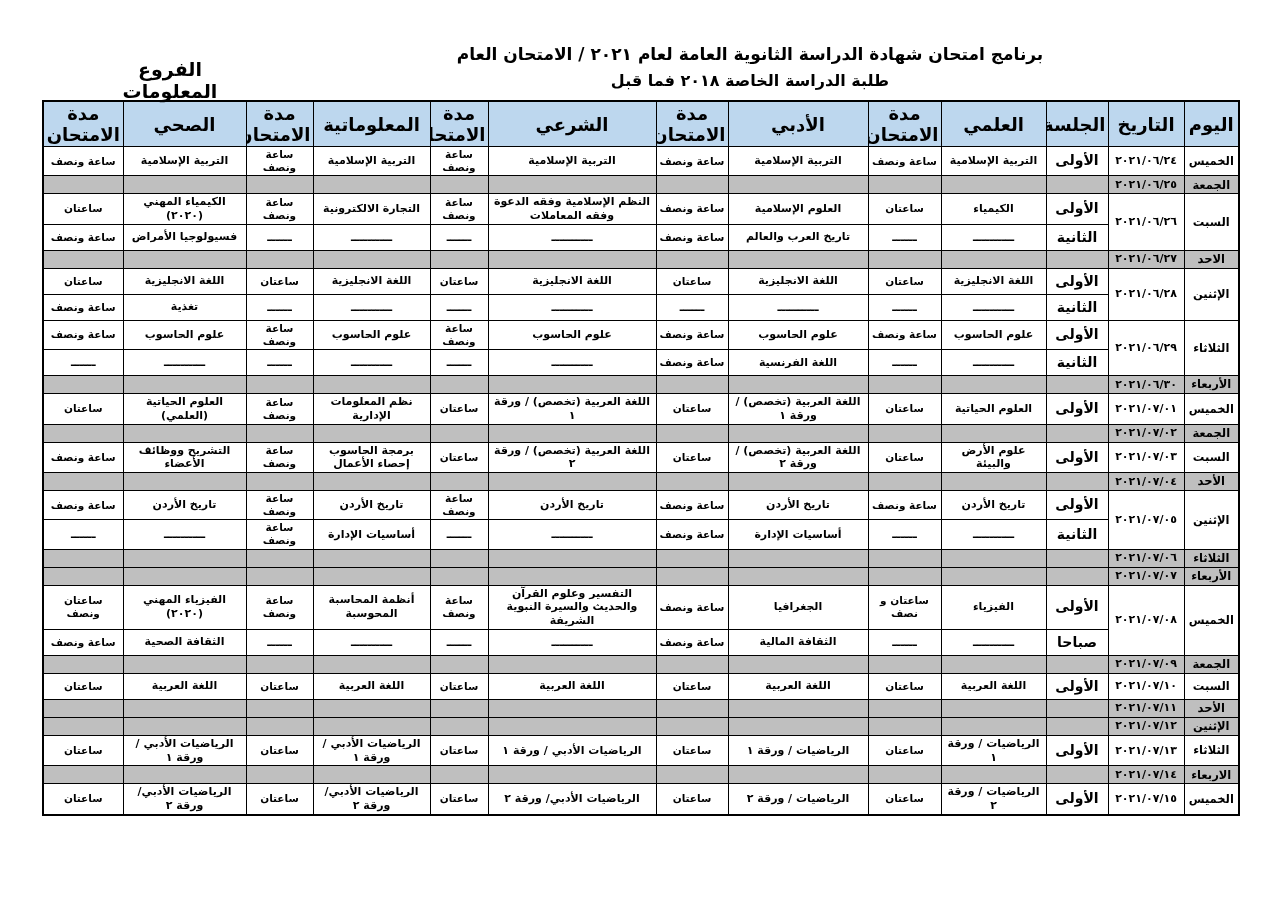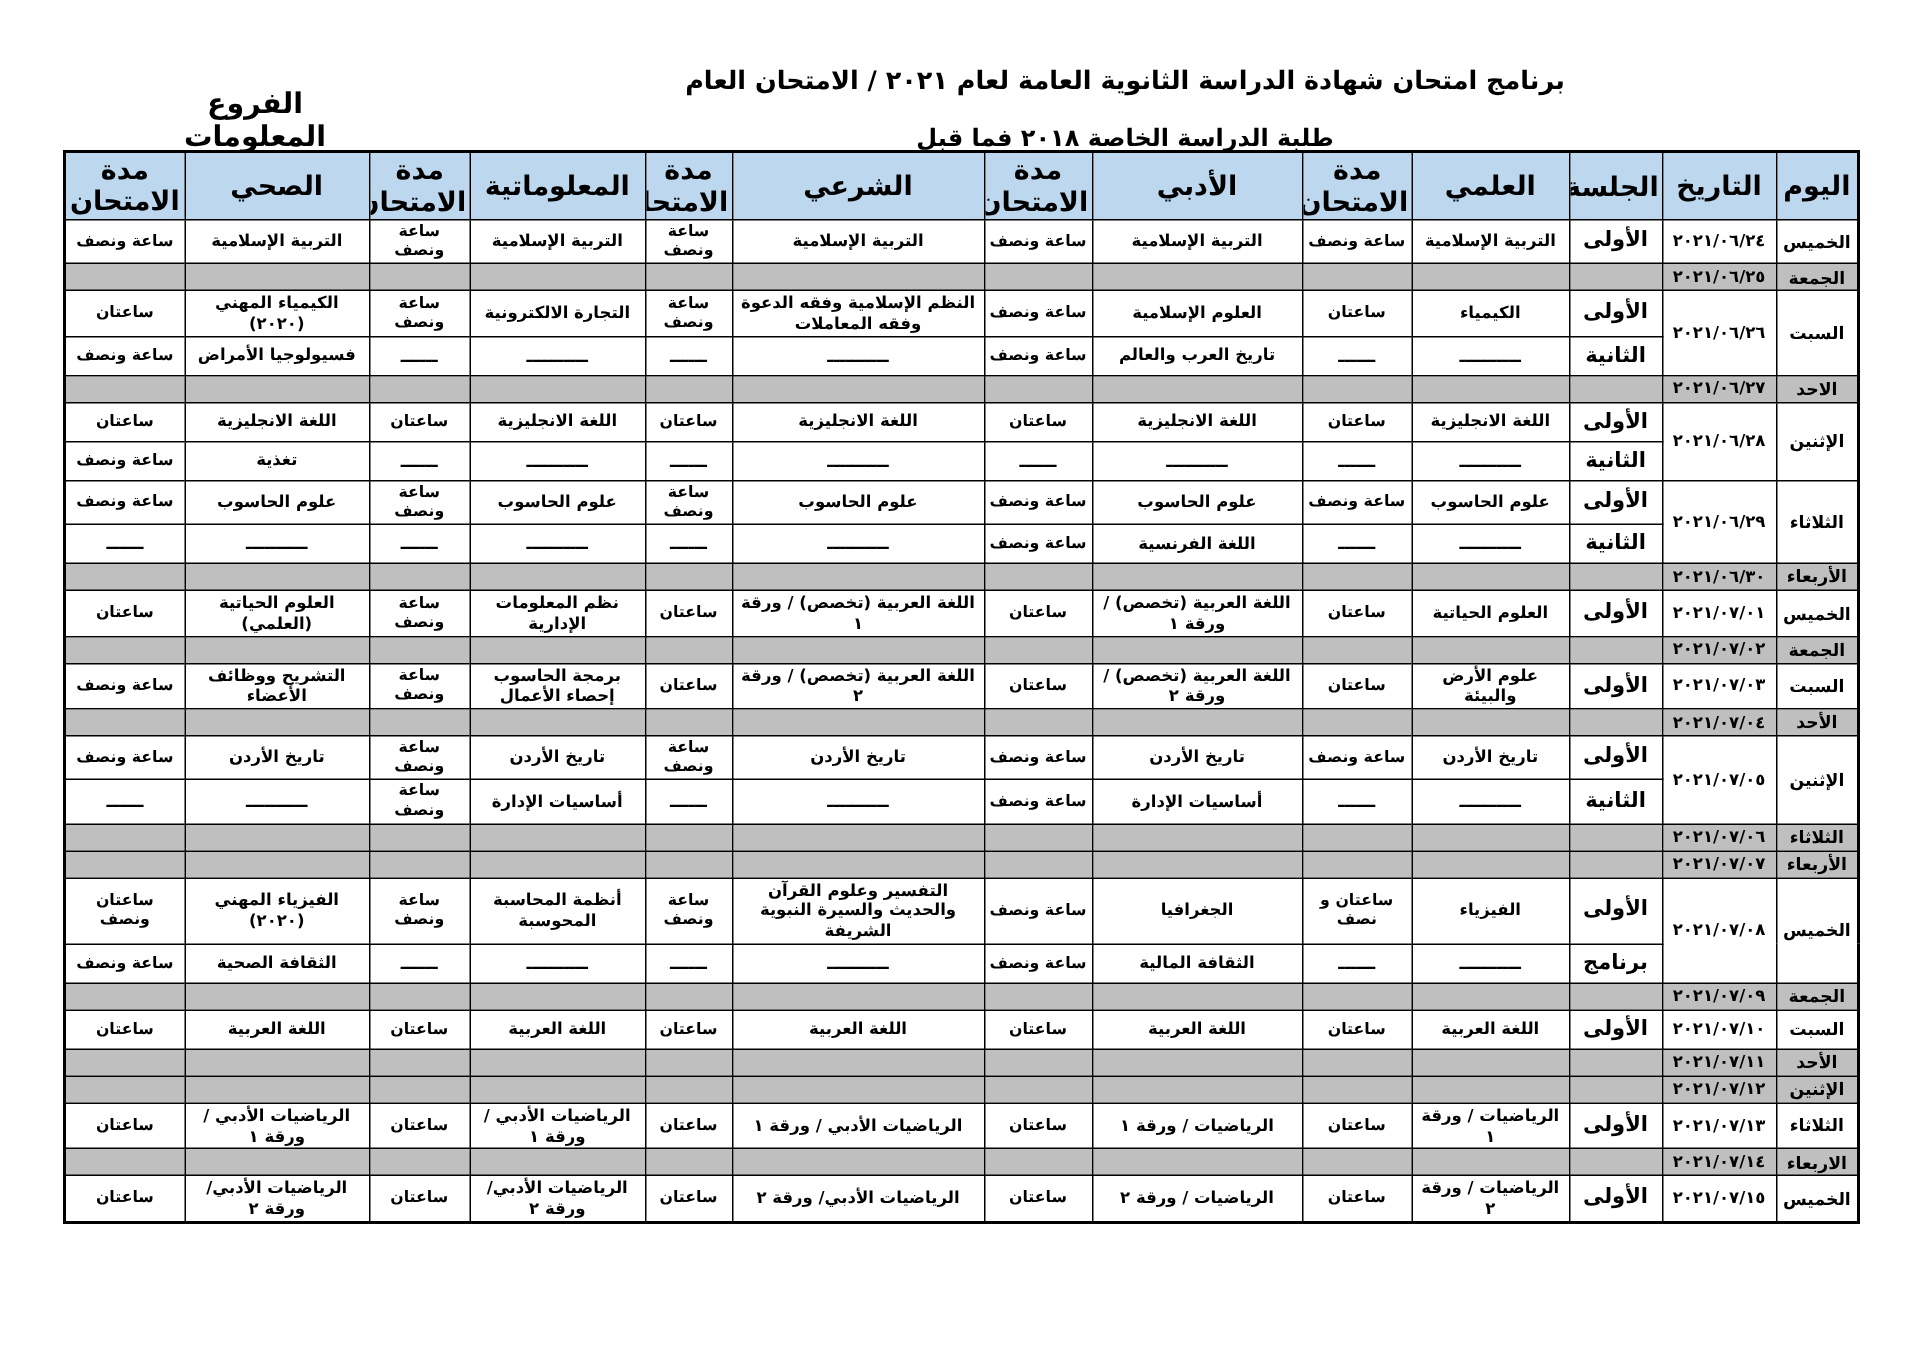--- a/index.html
+++ b/index.html
@@ -5,21 +5,21 @@
   html,body{margin:0;padding:0;}
   body{
     width:1280px;height:905px;background:#ffffff;position:relative;
     font-family:"DejaVu Sans", sans-serif;direction:rtl;color:#000;
   }
   .titles{
     position:absolute;top:44px;left:260px;right:40px;
     text-align:center;font-weight:bold;
   }
   .title-line1{font-size:17px;letter-spacing:.2px;}
-  .title-line2{font-size:16px;margin-top:18px;}
+  .title-line2{font-size:16px;margin-top:7px;}
   .corner-label{
     position:absolute;top:58px;left:95px;width:150px;
     font-size:19px;font-weight:bold;text-align:center;
   }
   table.schedule{
     width:1196px;margin:100px 40px 0 44px;
     border-collapse:collapse;table-layout:fixed;
     border:2px solid #000;
   }
   .schedule th,.schedule td{
@@ -356,21 +356,21 @@
         <td class="c-subject">الجغرافيا</td>
         <td class="c-dur">ساعة ونصف</td>
         <td class="c-subject">التفسير وعلوم القرآن والحديث والسيرة النبوية الشريفة</td>
         <td class="c-dur">ساعة ونصف</td>
         <td class="c-subject">أنظمة المحاسبة المحوسبة</td>
         <td class="c-dur">ساعة ونصف</td>
         <td class="c-subject">الفيزياء المهني (٢٠٢٠)</td>
         <td class="c-dur">ساعتان ونصف</td>
       </tr>
       <tr>
-        <td class="c-session">برنامج</td>
+        <td class="c-session">صباحا</td>
         <td class="c-subject dash">ــــــــــ</td>
         <td class="c-dur dash">ــــــ</td>
         <td class="c-subject">الثقافة المالية</td>
         <td class="c-dur">ساعة ونصف</td>
         <td class="c-subject dash">ــــــــــ</td>
         <td class="c-dur dash">ــــــ</td>
         <td class="c-subject dash">ــــــــــ</td>
         <td class="c-dur dash">ــــــ</td>
         <td class="c-subject">الثقافة الصحية</td>
         <td class="c-dur">ساعة ونصف</td>

